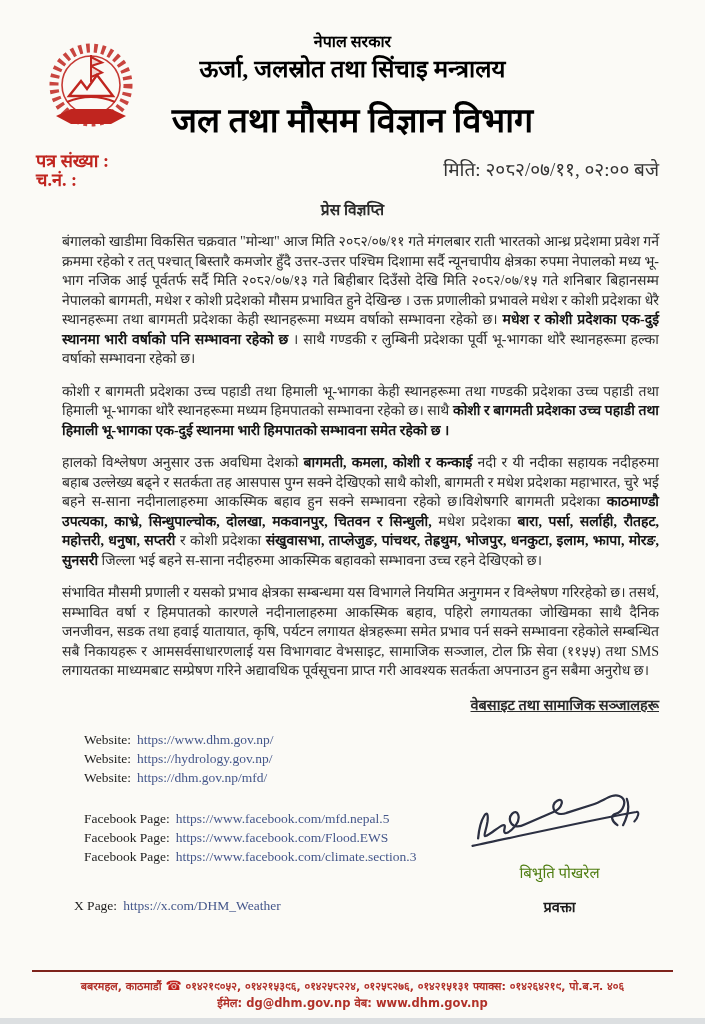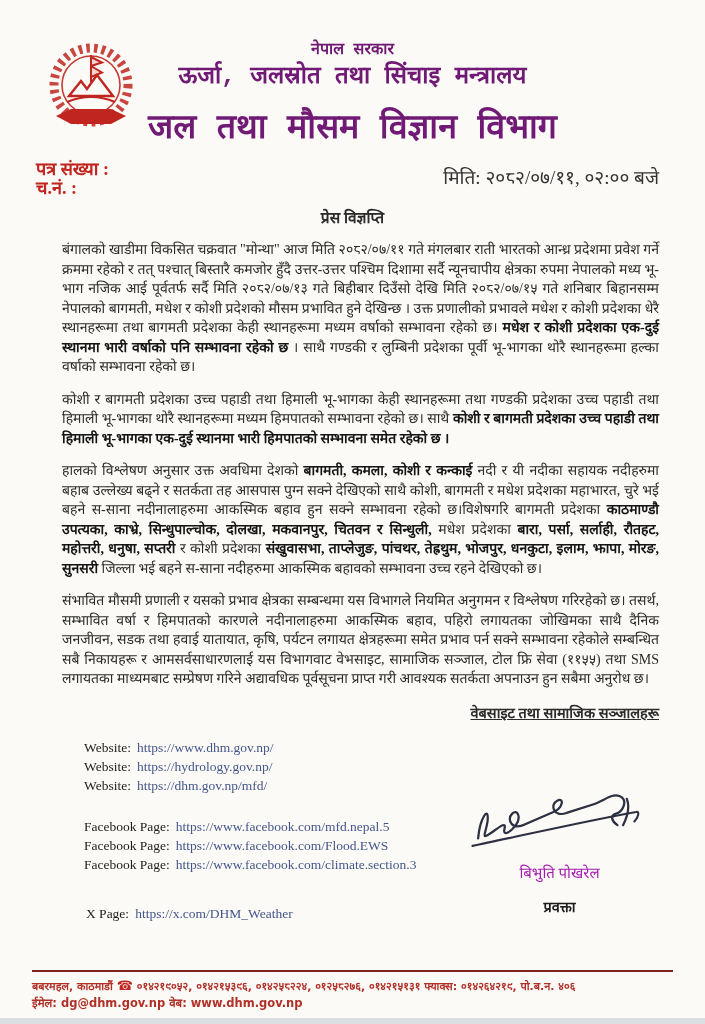--- a/index.html
+++ b/index.html
@@ -13,21 +13,21 @@
     color:#2b2b2b;
     overflow:hidden;
   }
   .page::after{
     content:""; position:absolute; left:0; right:0; bottom:0; height:6px;
     background:#dcdfe1;
   }
 
   
   .emblem { position:absolute; left:36px; top:40px; width:110px; height:98px; }
-  .head-text { padding-top:40px; text-align:center; color:#701a75;font-family:Liberation Mono, monospace; }
+  .head-text { padding-top:32px; text-align:center; color:#000000; }
   .gov-line   { font-size:16px; font-weight:700; line-height:20px; }
   .ministry   { font-size:24px; font-weight:700; line-height:30px; margin-top:2px; }
   .department { font-size:34px; font-weight:700; line-height:42px; margin-top:16px; }
 
   .meta-row { display:flex; justify-content:space-between; margin:10px 46px 0 36px; }
   .ref-labels { color:#c0251f; font-weight:700; font-size:18px; line-height:19px; }
   .date-line { font-size:19px; color:#333; margin-top:4px; }
 
   
   .press-title { text-align:center; font-weight:700; font-size:15.5px; margin-top:8px; }
@@ -39,37 +39,37 @@
   }
   .content p b { font-weight:700; color:#151515; }
 
   
   .links-heading {
     font-weight:700; font-size:14.5px; text-decoration:underline;
     margin:12px 0 16px 12px;
     text-align:right;
   }
   .link-group { margin:0 0 22px 22px; }
-  .link-group.x-group { margin-top:30px; margin-left:24px; }
+  .link-group.x-group { margin-top:30px; margin-left:12px; }
   .link-row { font-size:13.5px; line-height:19px; }
   .link-label { color:#1d1d1d; margin-right:6px; }
   .link-url { color:#44568a; cursor:pointer; }
 
   
   .signature { position:absolute; top:780px; right:28px; width:235px; text-align:center; }
   .sig-scribble { display:block; margin:0 auto; }
-  .sig-name { font-size:15px; color:#a21caf; margin-top:2px; }
+  .sig-name { font-size:15px; color:#4d7c0f; margin-top:2px; }
   .sig-role { font-size:14.5px; color:#1c1c1c; margin-top:14px;font-weight:bold; }
 
   
   .footer {
     position:absolute; left:32px; right:32px; bottom:12px;
     border-top:2px solid #7e231c;
     padding-top:6px;
-    text-align:left;
+    text-align:center;
     color:#b13129;
     font-family:"DejaVu Sans","Liberation Sans",sans-serif;
   }
   .footer-line1 { font-size:11px; line-height:16px; font-weight:700; }
   .footer-line2 { font-size:11.5px; line-height:17px; font-weight:700; }
   .phone-icon { color:#c0251f; font-size:13px; }
 </style>
 </head>
 <body>
 

